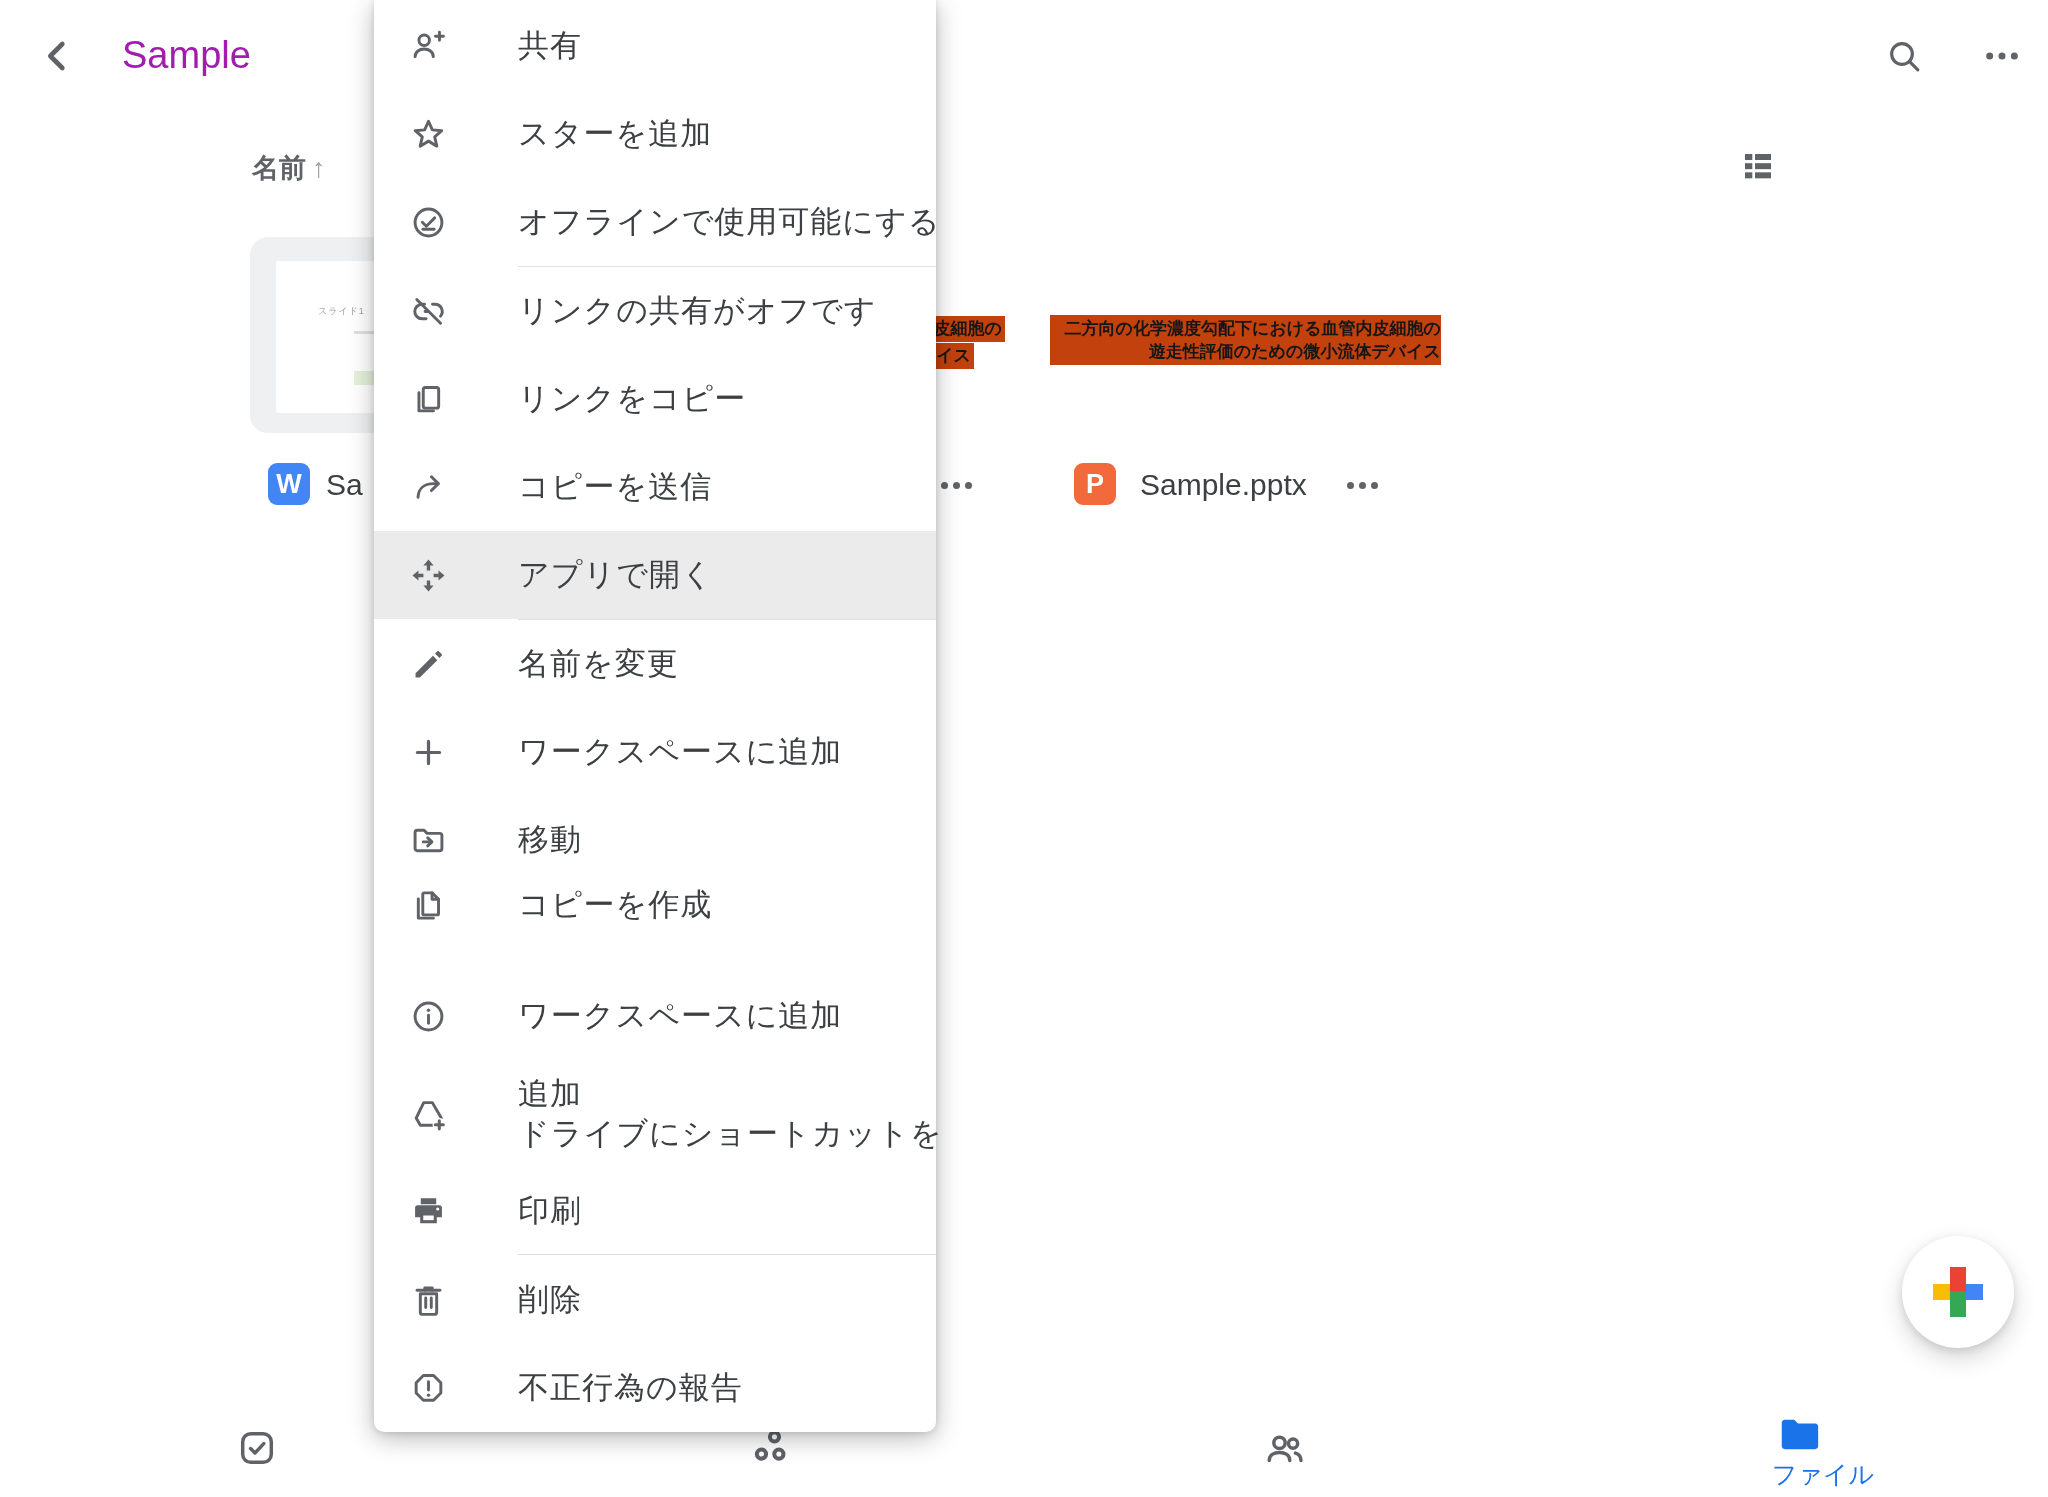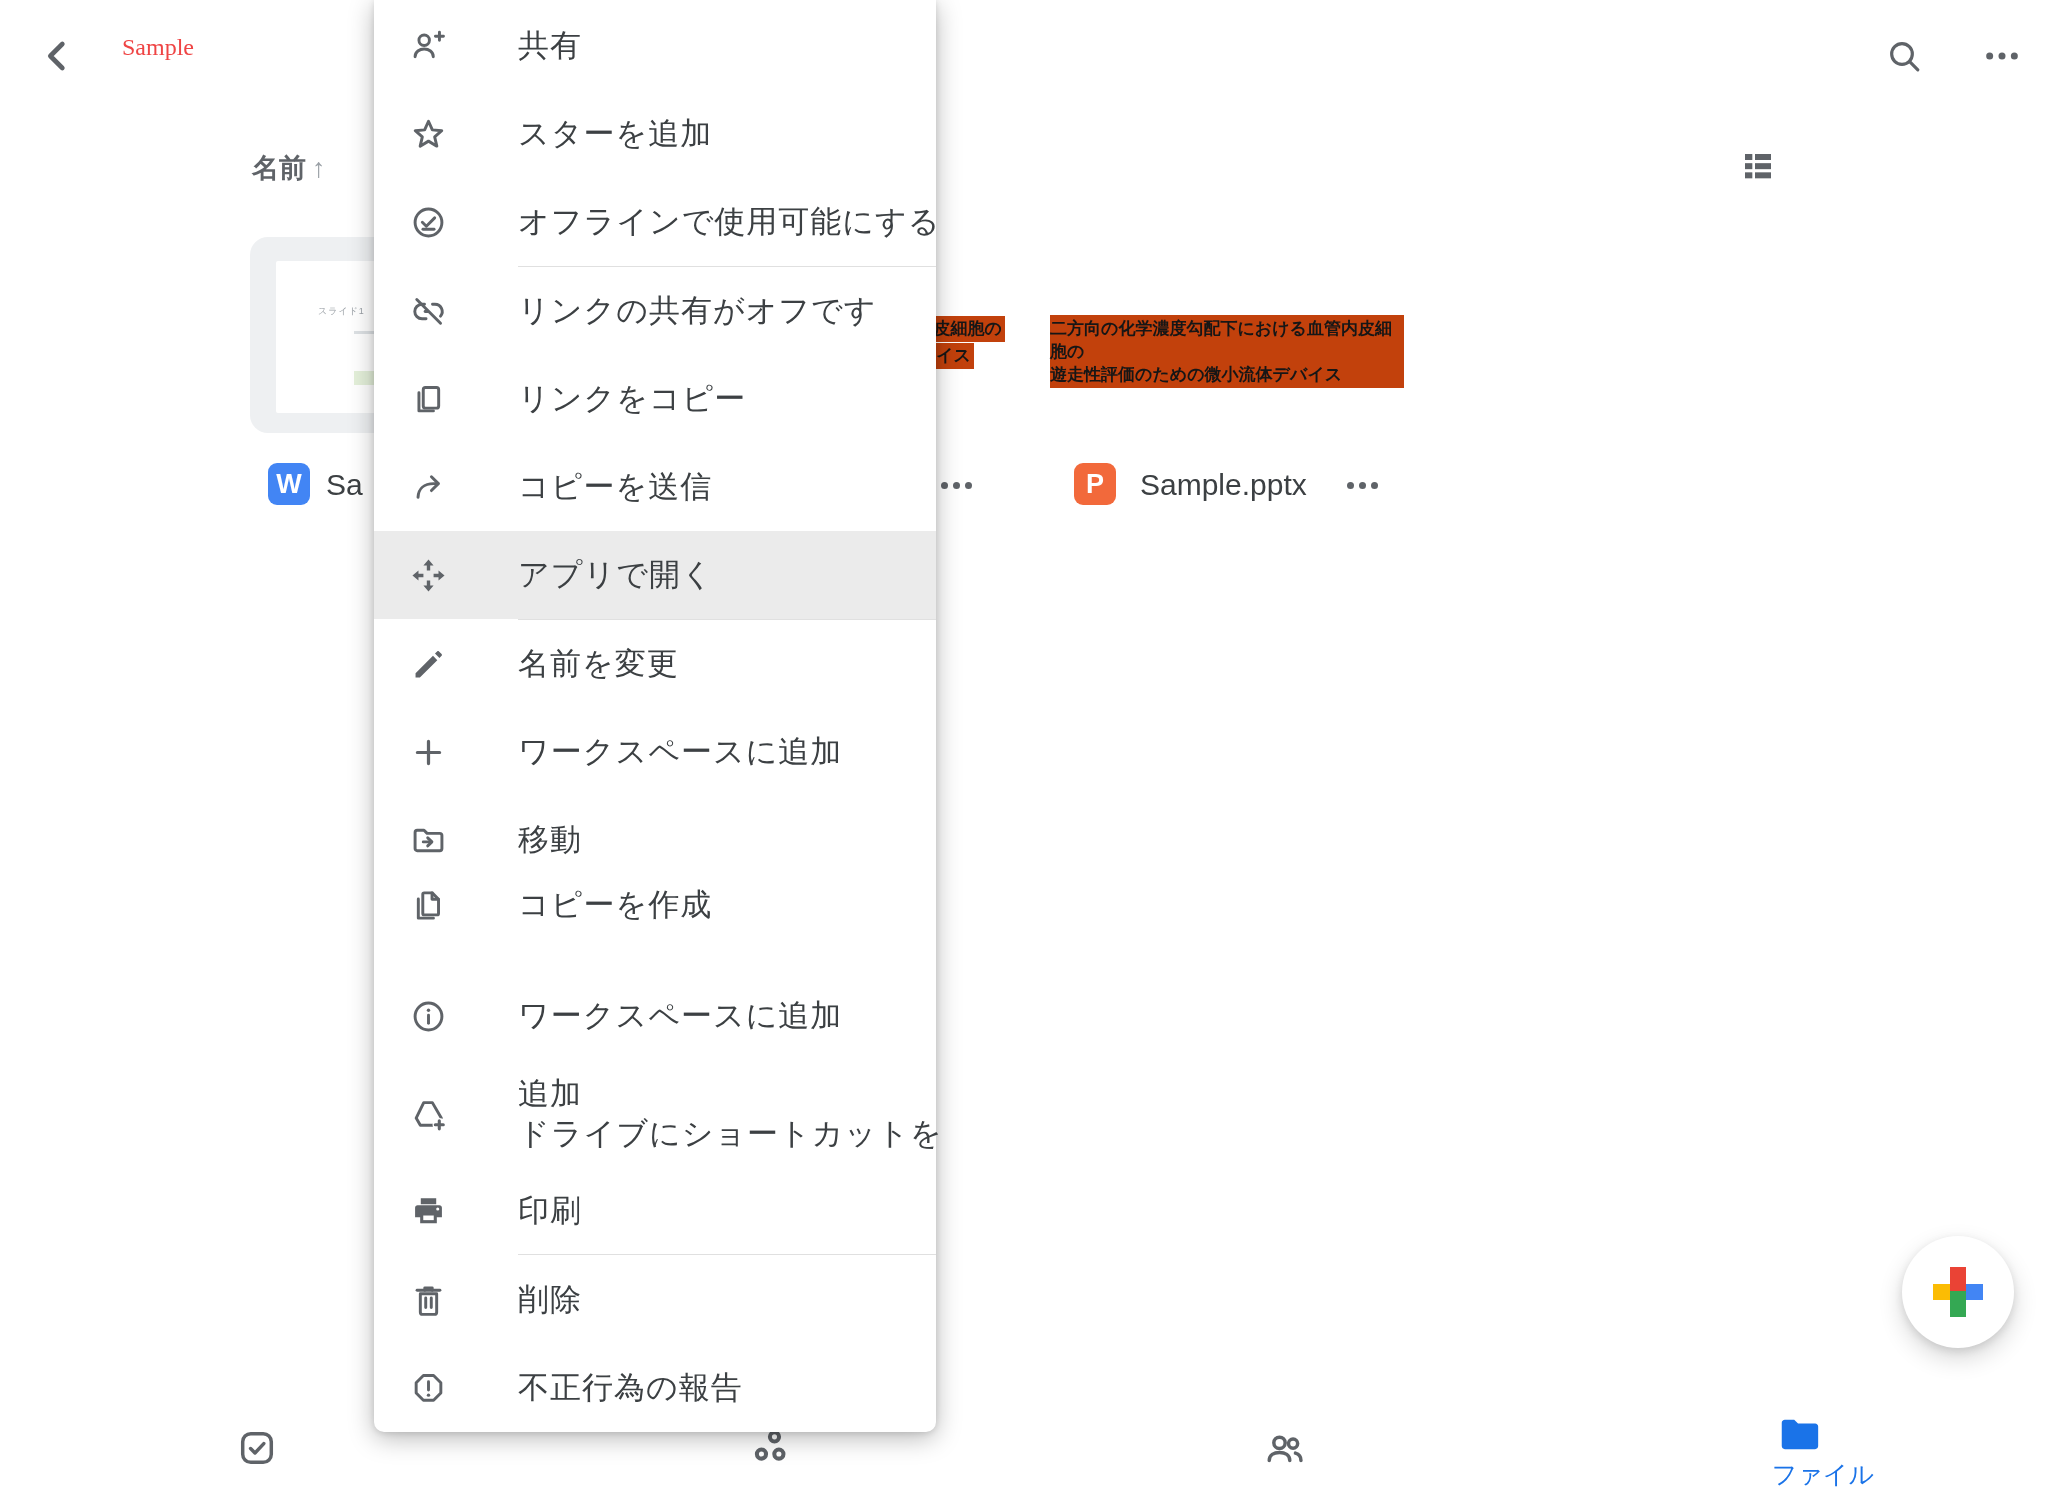--- a/index.html
+++ b/index.html
@@ -4,21 +4,21 @@
 <style>
   html,body{margin:0;padding:0;background:#fff;}
   .screen{position:relative;width:2048px;height:1497px;background:#ffffff;overflow:hidden;
           font-family:"Liberation Sans","DejaVu Sans",sans-serif;color:#3c4043;}
   .abs{position:absolute;}
   svg{display:block;}
   .ic{stroke:#5f6368;fill:none;stroke-width:1.9;stroke-linecap:round;stroke-linejoin:round;}
   .icf{fill:#5f6368;stroke:none;}
 
   
-  .hd-title{left:122px;top:34px;font-size:24px;color:#ef4444;font-family:Liberation Serif, serif;}
+  .hd-title{left:122px;top:34px;font-size:38px;color:#a21caf;}
   .sort{left:252px;top:150px;font-size:27px;color:#5f6368;font-weight:bold;}
   .sort .arrow{color:#9aa0a6;font-weight:normal;margin-left:6px;}
 
   
   .card1-frame{left:250px;top:237px;width:345px;height:196px;background:#eef0f2;border-radius:18px;}
   .card1-page{left:26px;top:24px;width:300px;height:152px;background:#fff;border-radius:2px;position:absolute;}
   .thumb-tiny{position:absolute;left:42px;top:44px;font-size:9px;color:#9aa0a6;letter-spacing:1px;}
   .thumb-line{position:absolute;left:78px;top:70px;width:38px;height:3px;background:#dde1e4;}
   .thumb-bar{position:absolute;left:78px;top:110px;width:34px;height:14px;background:#e4f0da;}
   .badge{width:42px;height:42px;border-radius:9px;color:#fff;font-weight:bold;font-size:27px;
@@ -112,21 +112,21 @@
 
   <div class="abs greenblock" style="left:890px;top:316px;width:115px;height:26px;text-align:right;padding-right:3px;box-sizing:border-box;line-height:26px;">皮細胞の</div>
   <div class="abs greenblock" style="left:890px;top:343px;width:84px;height:26px;text-align:right;padding-right:3px;box-sizing:border-box;line-height:26px;">イス</div>
   <div class="abs dots" style="left:941px;top:482px;">
     <i></i>
       <i></i>
       <i></i>
   </div>
 
   <div class="abs" style="left:1050px;top:237px;width:354px;height:196px;background:#fff;">
-    <div class="greenblock" style="position:absolute;left:0;top:78px;width:354px;padding:2px 0;text-align:left;">
+    <div class="greenblock" style="position:absolute;left:0;top:78px;width:391px;padding:2px 0;text-align:right;">
       <div>二方向の化学濃度勾配下における血管内皮細胞の</div>
       <div>遊走性評価のための微小流体デバイス</div>
     </div>
   </div>
   <div class="abs badge badge-p" style="left:1074px;top:463px;">
     <span>P</span>
   </div>
   <div class="abs fname" style="left:1140px;top:468px;">Sample.pptx</div>
   <div class="abs dots" style="left:1347px;top:482px;">
     <i></i>

